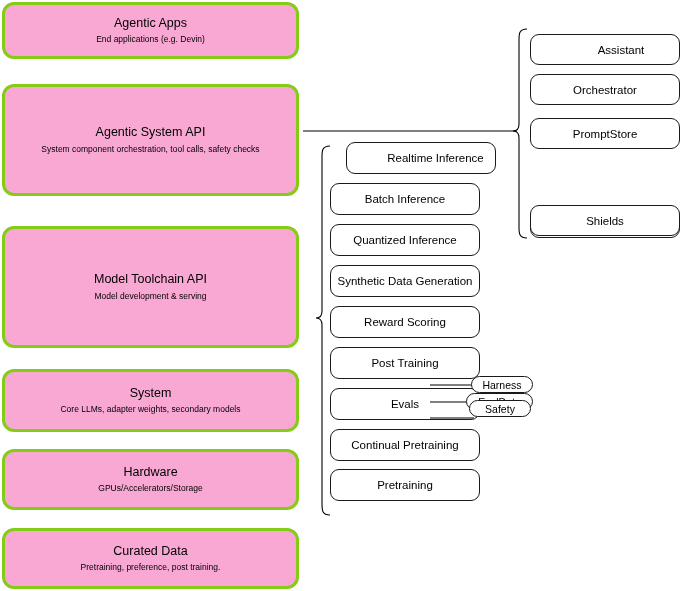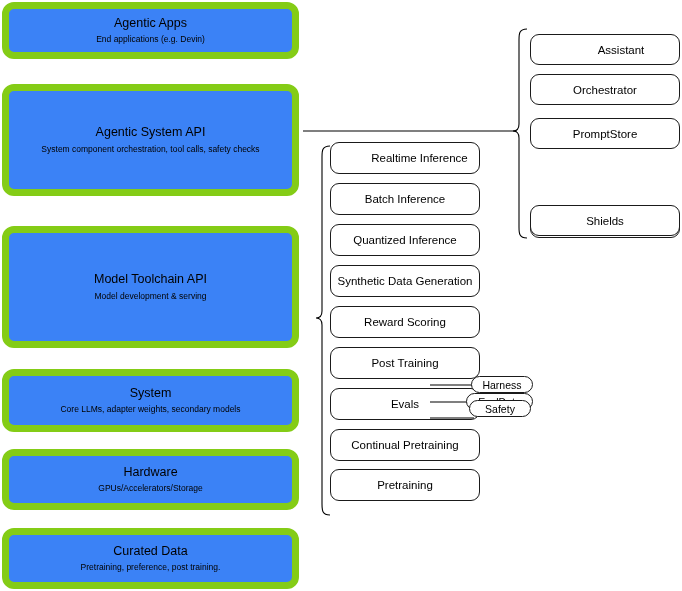--- a/index.html
+++ b/index.html
@@ -17,23 +17,23 @@
     width: 682px;
     height: 591px;
     background: #ffffff;
     overflow: hidden;
   }
 
   
   .layer-box {
     position: absolute;
     box-sizing: border-box;
-    border: 7px solid #84cc16;
+    border: 3px solid #84cc16;
     border-radius: 12px;
-    background: #3b82f6;
+    background: #f9a8d4;
     display: flex;
     flex-direction: column;
     align-items: center;
     justify-content: center;
     text-align: center;
   }
   .layer-title {
     font-size: 12.5px;
     color: #000000;
     line-height: 1.25;
@@ -156,21 +156,21 @@
   <div class="layer-box" style="left:2px; top:449px; width:297px; height:61px;">
     <div class="layer-title">Hardware</div>
     <div class="layer-sub">GPUs/Accelerators/Storage</div>
   </div>
 
   <div class="layer-box" style="left:2px; top:528px; width:297px; height:61px;">
     <div class="layer-title">Curated Data</div>
     <div class="layer-sub">Pretraining, preference, post training.</div>
   </div>
 
-  <div class="item-box" style="left:330px; top:142px; width:150px; height:32px;padding-left:29px;">
+  <div class="item-box" style="left:346px; top:142px; width:150px; height:32px;padding-left:29px;">
     <span class="item-label">Realtime Inference</span>
   </div>
   <div class="item-box" style="left:330px; top:183px; width:150px; height:32px;text-align:right;">
     <span class="item-label">Batch Inference</span>
   </div>
   <div class="item-box" style="left:330px; top:224px; width:150px; height:32px;">
     <span class="item-label">Quantized Inference</span>
   </div>
   <div class="item-box" style="left:330px; top:265px; width:150px; height:32px;">
     <span class="item-label">Synthetic Data Generation</span>

